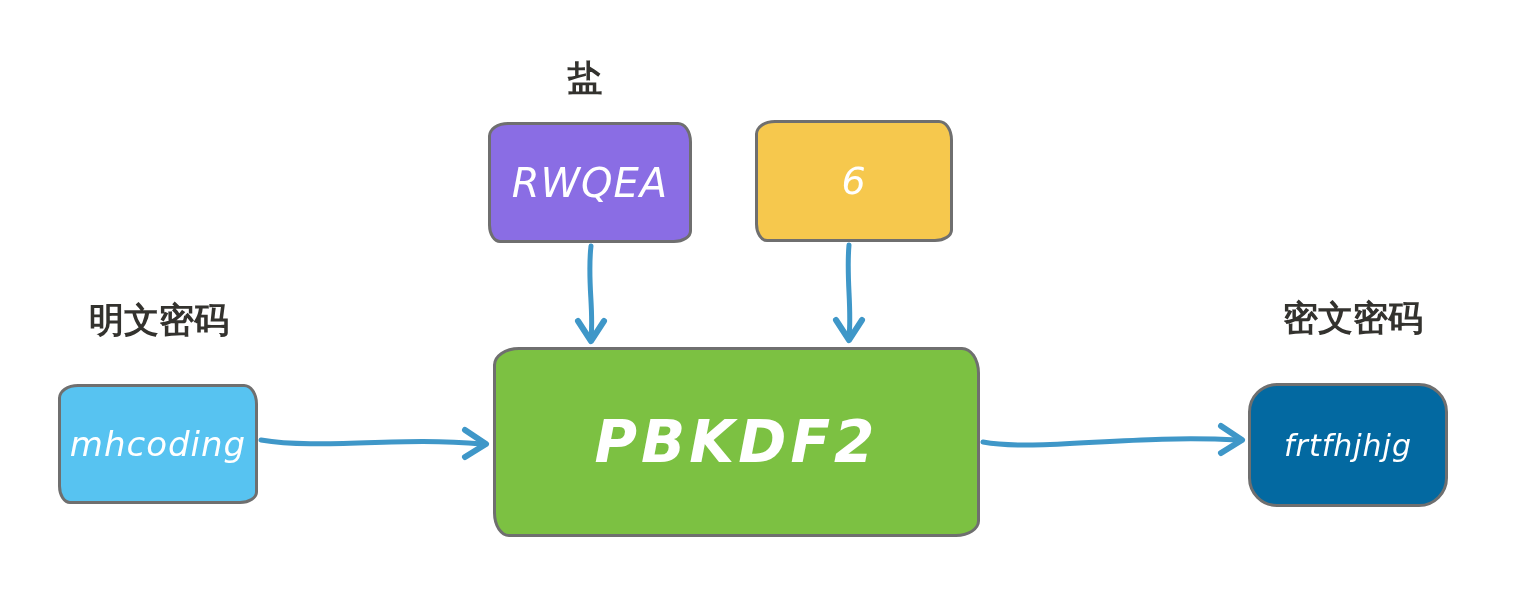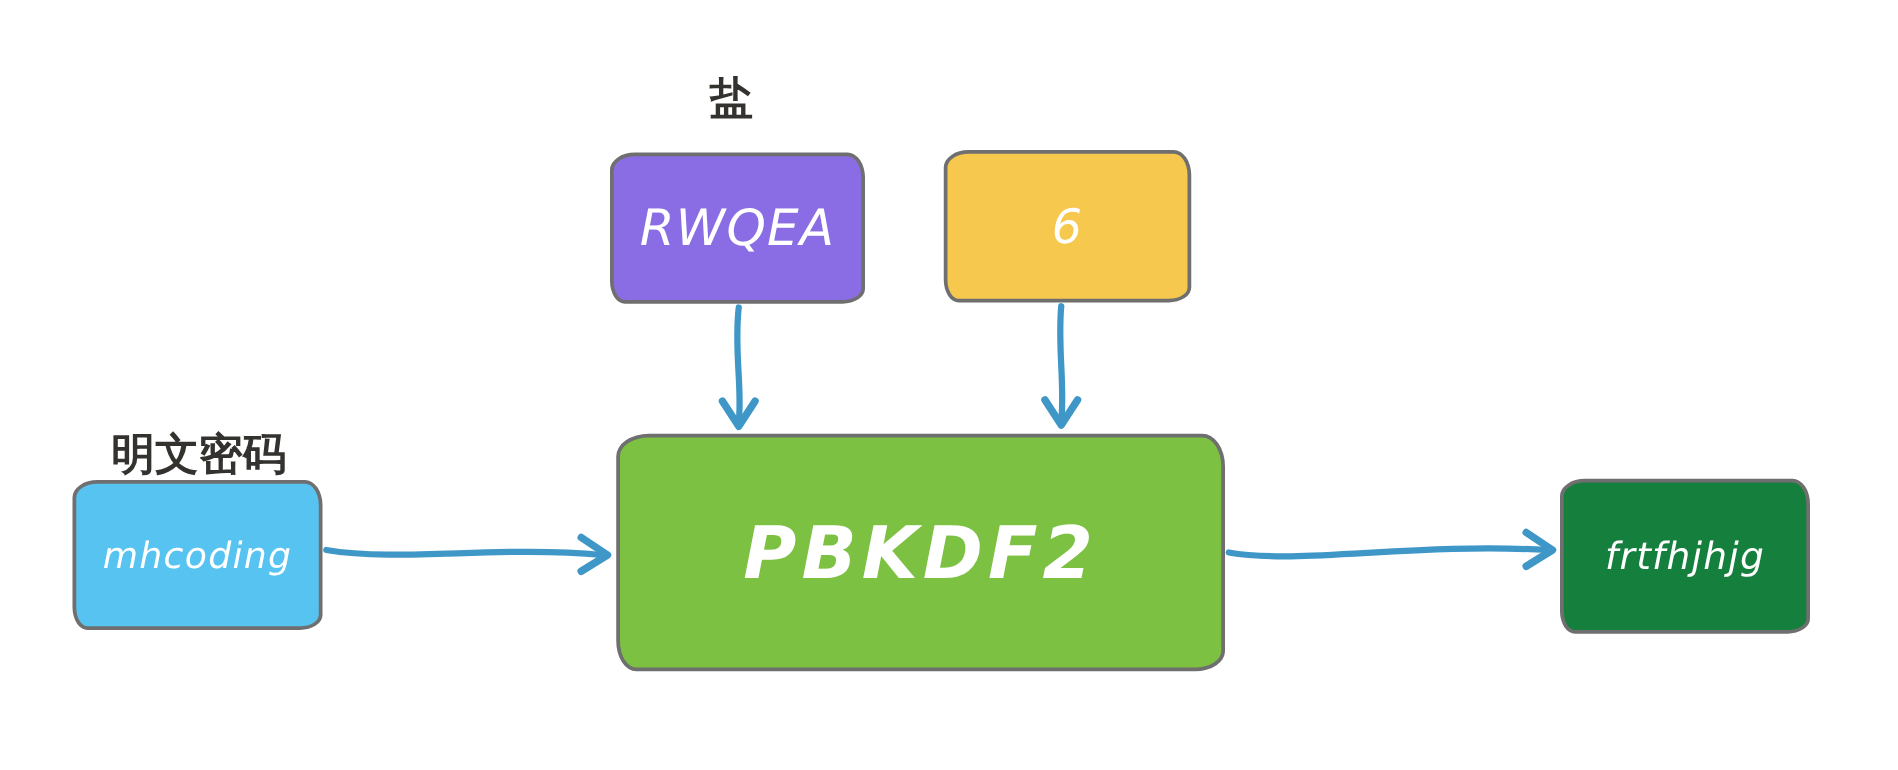--- a/index.html
+++ b/index.html
@@ -39,35 +39,35 @@
   }
   .node-salt       { left: 488px;  top: 122px; width: 204px; height: 121px; }
   .node-iterations { left: 755px;  top: 120px; width: 198px; height: 122px; }
   .node-plaintext  { left: 58px;   top: 384px; width: 200px; height: 120px; }
   .node-pbkdf2     { left: 493px;  top: 347px; width: 487px; height: 190px;
                      border-radius: 26px 18px 24px 16px / 18px 26px 16px 24px; }
   .node-ciphertext { left: 1248px; top: 383px; width: 200px; height: 124px; }
 
   .node-salt .value       { font-size: 40px; }
   .node-iterations .value { font-size: 38px; }
-  .node-plaintext .value  { font-size: 29px; }
+  .node-plaintext .value  { font-size: 34px; }
   .node-pbkdf2 .value     { font-size: 58px; letter-spacing: 4px; }
   .node-ciphertext .value { font-size: 30px; }
 
   .diagram-label {
     position: absolute;
     color: #33322e;
     font-weight: bold;
     font-size: 35px;
     text-align: center;
     white-space: nowrap;
   }
   .label-salt       { left: 485px; top: 55px;  width: 200px; }
   .label-iterations { left: 698px; top: 57px;  width: 300px; }
-  .label-plaintext  { left: 59px;  top: 297px; width: 200px; margin-top: 43px; }
+  .label-plaintext  { left: 59px;  top: 297px; width: 200px; }
   .label-ciphertext { left: 1253px;top: 295px; width: 200px; }
 </style>
 </head>
 <body>
 
 <div class="canvas">
 
   <svg class="arrows-layer" viewBox="0 0 1518 616" xmlns="http://www.w3.org/2000/svg">
     <g stroke="#3f97c8" stroke-width="5" fill="none" stroke-linecap="round" stroke-linejoin="round">
 
@@ -88,34 +88,35 @@
 
       <g>
         <path d="M983 442 C 1040 452, 1130 434, 1238 440"></path>
         <path d="M1221 426 L1242 440 L1221 453" stroke-width="6"></path>
       </g>
     </g>
   </svg>
 
   <div class="diagram-label label-salt">盐</div>
   <div class="diagram-label label-plaintext">明文密码</div>
+  <div class="diagram-label label-ciphertext">密文密码</div>
 
   <div class="node node-salt" style="background-color: rgb(138, 109, 228);">
     <span class="value">RWQEA</span>
   </div>
 
   <div class="node node-iterations" style="background-color: rgb(246, 200, 77);">
     <span class="value">6</span>
   </div>
 
   <div class="node node-plaintext" style="background-color: rgb(87, 195, 241);">
     <span class="value">mhcoding</span>
   </div>
 
   <div class="node node-pbkdf2" style="background-color: rgb(124, 193, 66); font-weight: bold;">
     <span class="value">PBKDF2</span>
   </div>
 
-  <div class="node node-ciphertext" style="background-color: #15803d;">
+  <div class="node node-ciphertext" style="background-color: #0369a1; border-radius: 29px;">
     <span class="value">frtfhjhjg</span>
   </div>
 
 </div>
 
 </body></html>

